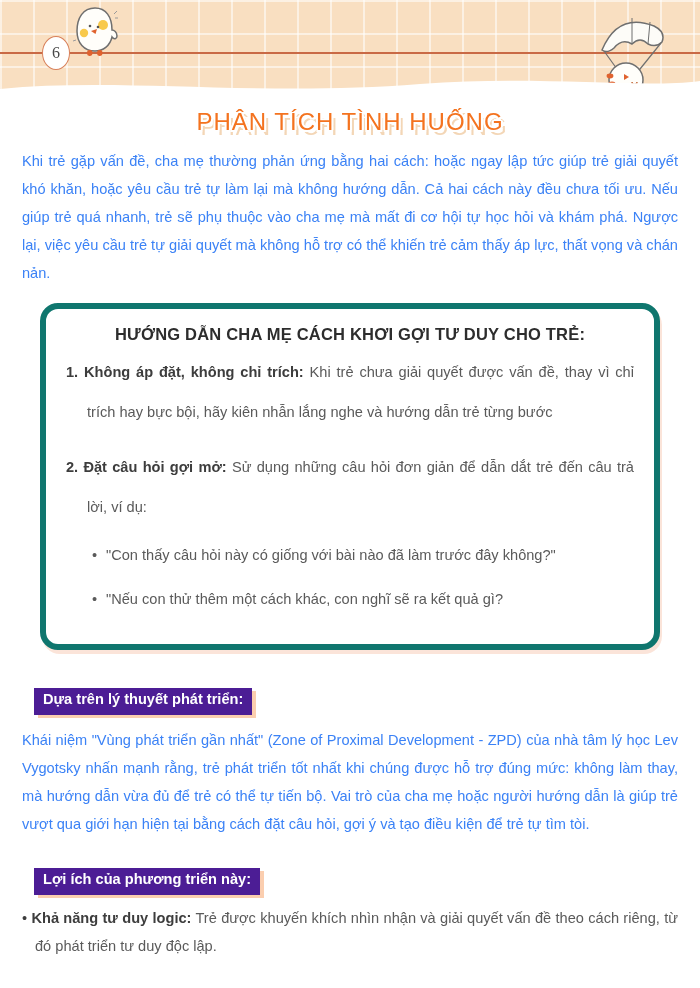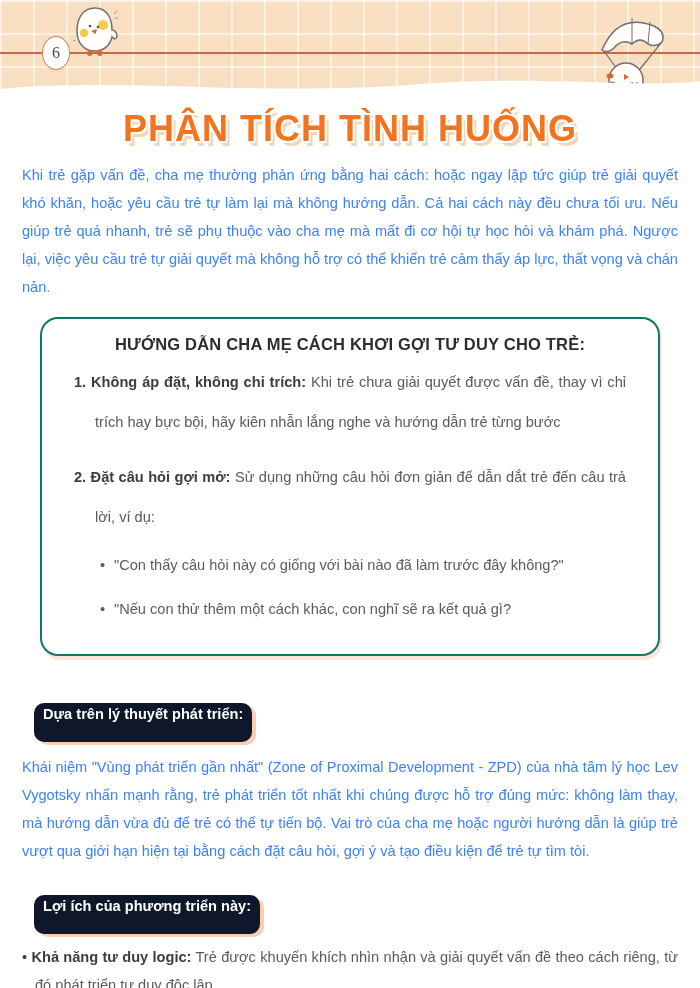--- a/index.html
+++ b/index.html
@@ -45,22 +45,22 @@
   .chick-left { position: absolute; left: 70px; top: 4px; }
   .chick-right { position: absolute; right: 24px; top: 12px; }
   .wave {
     position: absolute; left: 0; right: 0; bottom: -1px; height: 28px;
   }
 
   
   .title {
     margin: 8px 0 0;
     text-align: center;
-    font-size: 36px;
-    font-weight: bold;
+    font-size: 24px;
+    font-weight: normal;
     letter-spacing: 1px;
     color: #F4731F;
     text-shadow:
       -1.5px -1.5px 0 #fff, 1.5px -1.5px 0 #fff,
       -1.5px 1.5px 0 #fff, 1.5px 1.5px 0 #fff,
       0 -2px 0 #fff, 0 2px 0 #fff, -2px 0 0 #fff, 2px 0 0 #fff,
       4px 5px 0 #F3D6B6;
   }
 
   
@@ -68,24 +68,24 @@
     margin: 11px 22px 0;
     font-size: 14.6px;
     line-height: 28px;
     color: #3b82f6;
     text-align: justify;
   }
   b.lead { color: #3D3D3D; }
 
   
   .guide-box {
-    margin: 16px 40px 17px;
-    border: 2px solid #0f766e;
+    margin: 16px 40px 8px;
+    border: 6px solid #0f766e;
     border-radius: 18px;
-    padding: 12px 32px 16px;
+    padding: 12px 20px 16px;
     box-shadow: 2px 4px 0 rgba(232,103,44,0.18);
     background: #fff;
   }
   .guide-heading {
     text-align: center;
     font-weight: bold;
     font-size: 16.5px;
     color: #2D2D2D;
     letter-spacing: 0.2px;
     margin: 4px 0 8px;
@@ -109,26 +109,26 @@
   }
   .example::before {
     content: "•";
     position: absolute; left: 26px; color: #5A5A5A;
   }
 
   
   .hl-label {
     display: inline-block;
     margin: 30px 0 0 34px;
-    background: #0f172a;
+    background: #4c1d95;
     color: #fff;
     font-weight: bold;
     font-size: 14.6px;
-    padding: 3px 9px 20px;
-    border-radius: 10px;
+    padding: 3px 9px 8px;
+    border-radius: 0;
     box-shadow: 4px 3px 0 rgba(247,166,110,0.55);
   }
 
   
   .benefits { margin: 9px 22px 0; padding: 0; list-style: none; }
   .benefits li {
     font-size: 14.6px; line-height: 28px; color: #5A5A5A;
     text-align: justify;
     padding-left: 13px; text-indent: -13px;
     margin-top: 2px;

